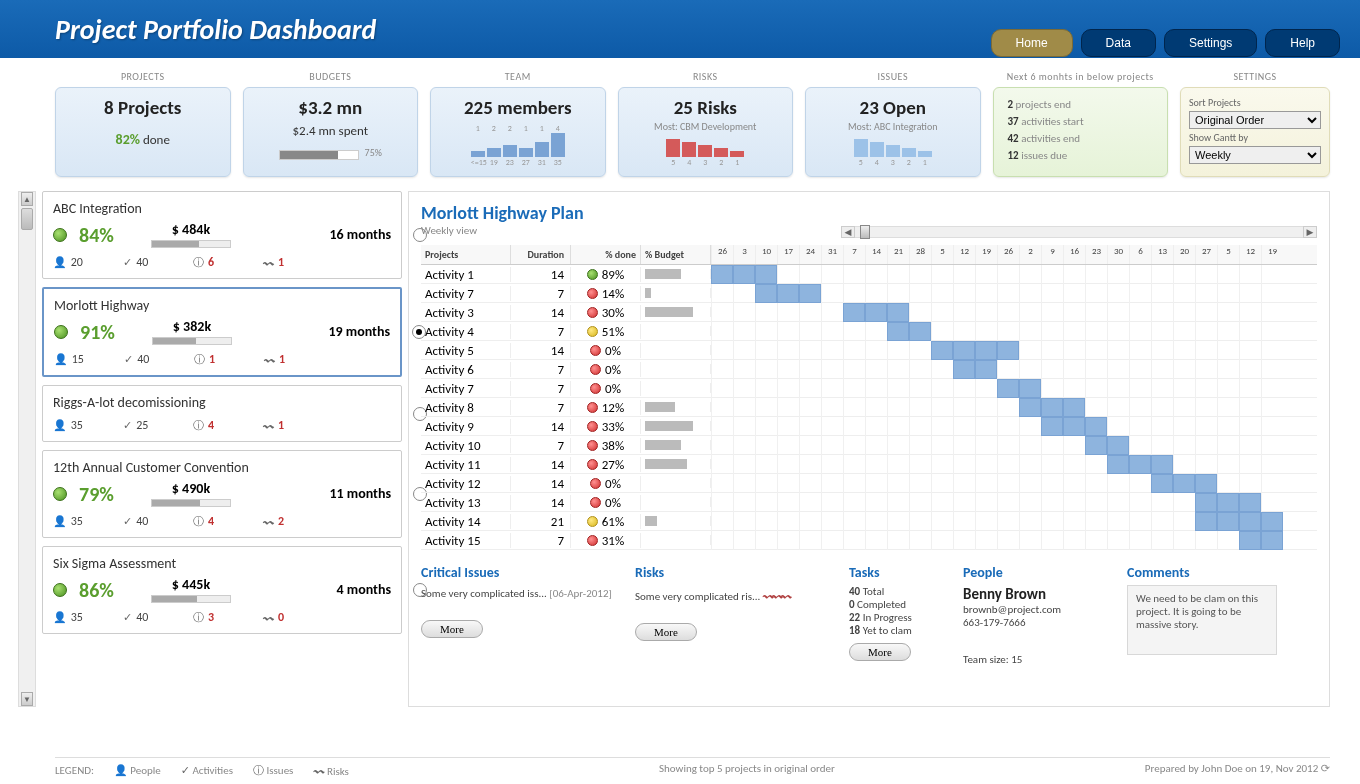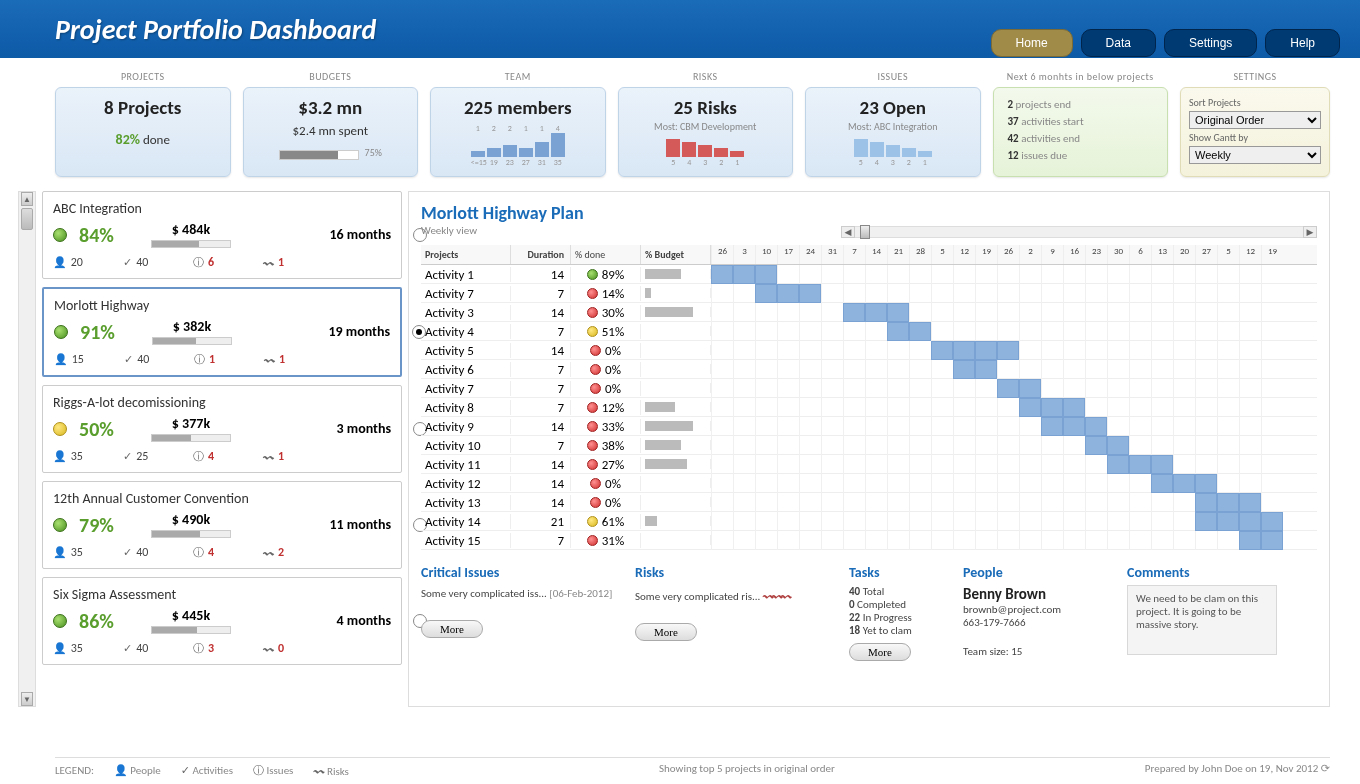--- a/index.html
+++ b/index.html
@@ -59,21 +59,21 @@
 .detail-title { color: #1a6bb8; font-size: 18px; font-weight: bold; }
 .detail-sub { color: #888; font-size: 11px; }
 .gantt-wrap { margin-top: 8px; }
 .gantt-header { display: flex; font-size: 10px; color: #444; border-bottom: 1px solid #ccc; background: #f8f8f8; }
 .gh-months { display: flex; flex: 1; }
 .gh-month { border-left: 1px solid #ddd; padding: 2px 4px; font-size: 10px; }
 .gh-days { display: flex; flex: 1; }
 .gh-day { width: 22px; text-align: center; border-left: 1px solid #eee; font-size: 9px; }
 .gcol-act { width: 90px; padding: 3px 4px; font-weight: bold; border-right: 1px solid #ddd; }
 .gcol-dur { width: 60px; text-align: right; padding: 3px 6px; font-weight: bold; border-right: 1px solid #ddd; }
-.gcol-done { width: 70px; text-align: left; padding: 3px 4px; font-weight: normal; border-right: 1px solid #ddd; }
+.gcol-done { width: 70px; text-align: right; padding: 3px 4px; font-weight: bold; border-right: 1px solid #ddd; }
 .gcol-bud { width: 70px; padding: 3px 4px; font-weight: bold; border-right: 1px solid #ddd; }
 .gantt-row { display: flex; font-size: 13px; border-bottom: 1px solid #eee; height: 19px; align-items: center; }
 .gr-act { width: 90px; padding: 0 4px; border-right: 1px solid #eee; }
 .gr-dur { width: 60px; text-align: right; padding: 0 6px; border-right: 1px solid #eee; }
 .gr-done { width: 70px; display: flex; align-items: center; justify-content: center; gap: 4px; border-right: 1px solid #eee; }
 .gr-bud { width: 70px; padding: 0 4px; border-right: 1px solid #eee; }
 .gr-bud-bar { height: 10px; background: #bbb; }
 .gr-cells { flex: 1; display: flex; position: relative; }
 .gr-cell { width: 22px; height: 19px; border-left: 1px solid #f0f0f0; }
 .gr-cell.on { background: #8eb4de; border: 1px solid #7aa3d4; }
@@ -274,31 +274,20 @@
           </div>
       <div class="pc-stat">
             <span class="icon-sm">〰</span> 
             <span class="red">1</span>
           </div>
     </div>
     <div class="pc-radio on"></div>
       </div>
       <div class="project-card">
     <div class="pc-title">Riggs-A-lot decomissioning</div>
-    <div class="pc-row1">
-      <div class="pc-dot dot-yellow"></div>
-      <div class="pc-pct">50%</div>
-      <div>
-            <div class="pc-budget">$ 377k</div>
-        <div class="pc-bar">
-              <div class="pc-bar-fill" style="width:50%"></div>
-            </div>
-          </div>
-      <div class="pc-duration" style="margin-left:auto">3 months</div>
-    </div>
     <div class="pc-row2">
       <div class="pc-stat"><span class="icon-sm">👤</span> 35</div>
       <div class="pc-stat"><span class="icon-sm">✓</span> 25</div>
       <div class="pc-stat">
             <span class="icon-sm">ⓘ</span> 
             <span class="red">4</span>
           </div>
       <div class="pc-stat">
             <span class="icon-sm">〰</span> 
             <span class="red">1</span>
@@ -994,42 +983,42 @@
               <div class="gr-cell on"></div>
               <div class="gr-cell on"></div>
             </div>
           </div>
         </div>
     </div>
 
     <div class="bottom-panels">
       <div class="bpanel" style="width:200px">
         <h4>Critical Issues</h4>
-        <div style="margin-top:6px"><span>Some very complicated iss...</span> <span style="color:#888">[06-Feb-2012]</span></div>
+        <div style="margin-top:6px"><span>Some very complicated iss...</span> <span style="color:#888">[06-Apr-2012]</span></div>
         <button class="more-btn">More</button>
       </div>
       <div class="bpanel" style="width:200px">
         <h4>Risks</h4>
         <div style="margin-top:6px"><span>Some very complicated ris...</span> <span class="zigzag">〰〰〰</span></div>
         <button class="more-btn">More</button>
       </div>
       <div class="bpanel" style="width:100px">
         <h4>Tasks</h4>
         <div><b>40</b> <span>Total</span></div>
         <div><b>0</b> <span>Completed</span></div>
         <div><b>22</b> <span>In Progress</span></div>
         <div><b>18</b> <span>Yet to clam</span></div>
         <button class="more-btn" style="margin-top:6px">More</button>
       </div>
       <div class="bpanel" style="width:150px">
         <h4>People</h4>
         <div style="font-size:15px;font-weight:bold;color:#222">Benny Brown</div>
         <div>brownb@project.com</div>
         <div>663-179-7666</div>
-        <div style="margin-top:16px">Team size: 15</div>
+        <div style="margin-top:24px">Team size: 15</div>
       </div>
       <div class="bpanel">
         <h4>Comments</h4>
         <div class="comments-box">We need to be clam on this project. It is going to be massive story.</div>
       </div>
     </div>
   </div>
 </div>
 
 <div class="footer">

